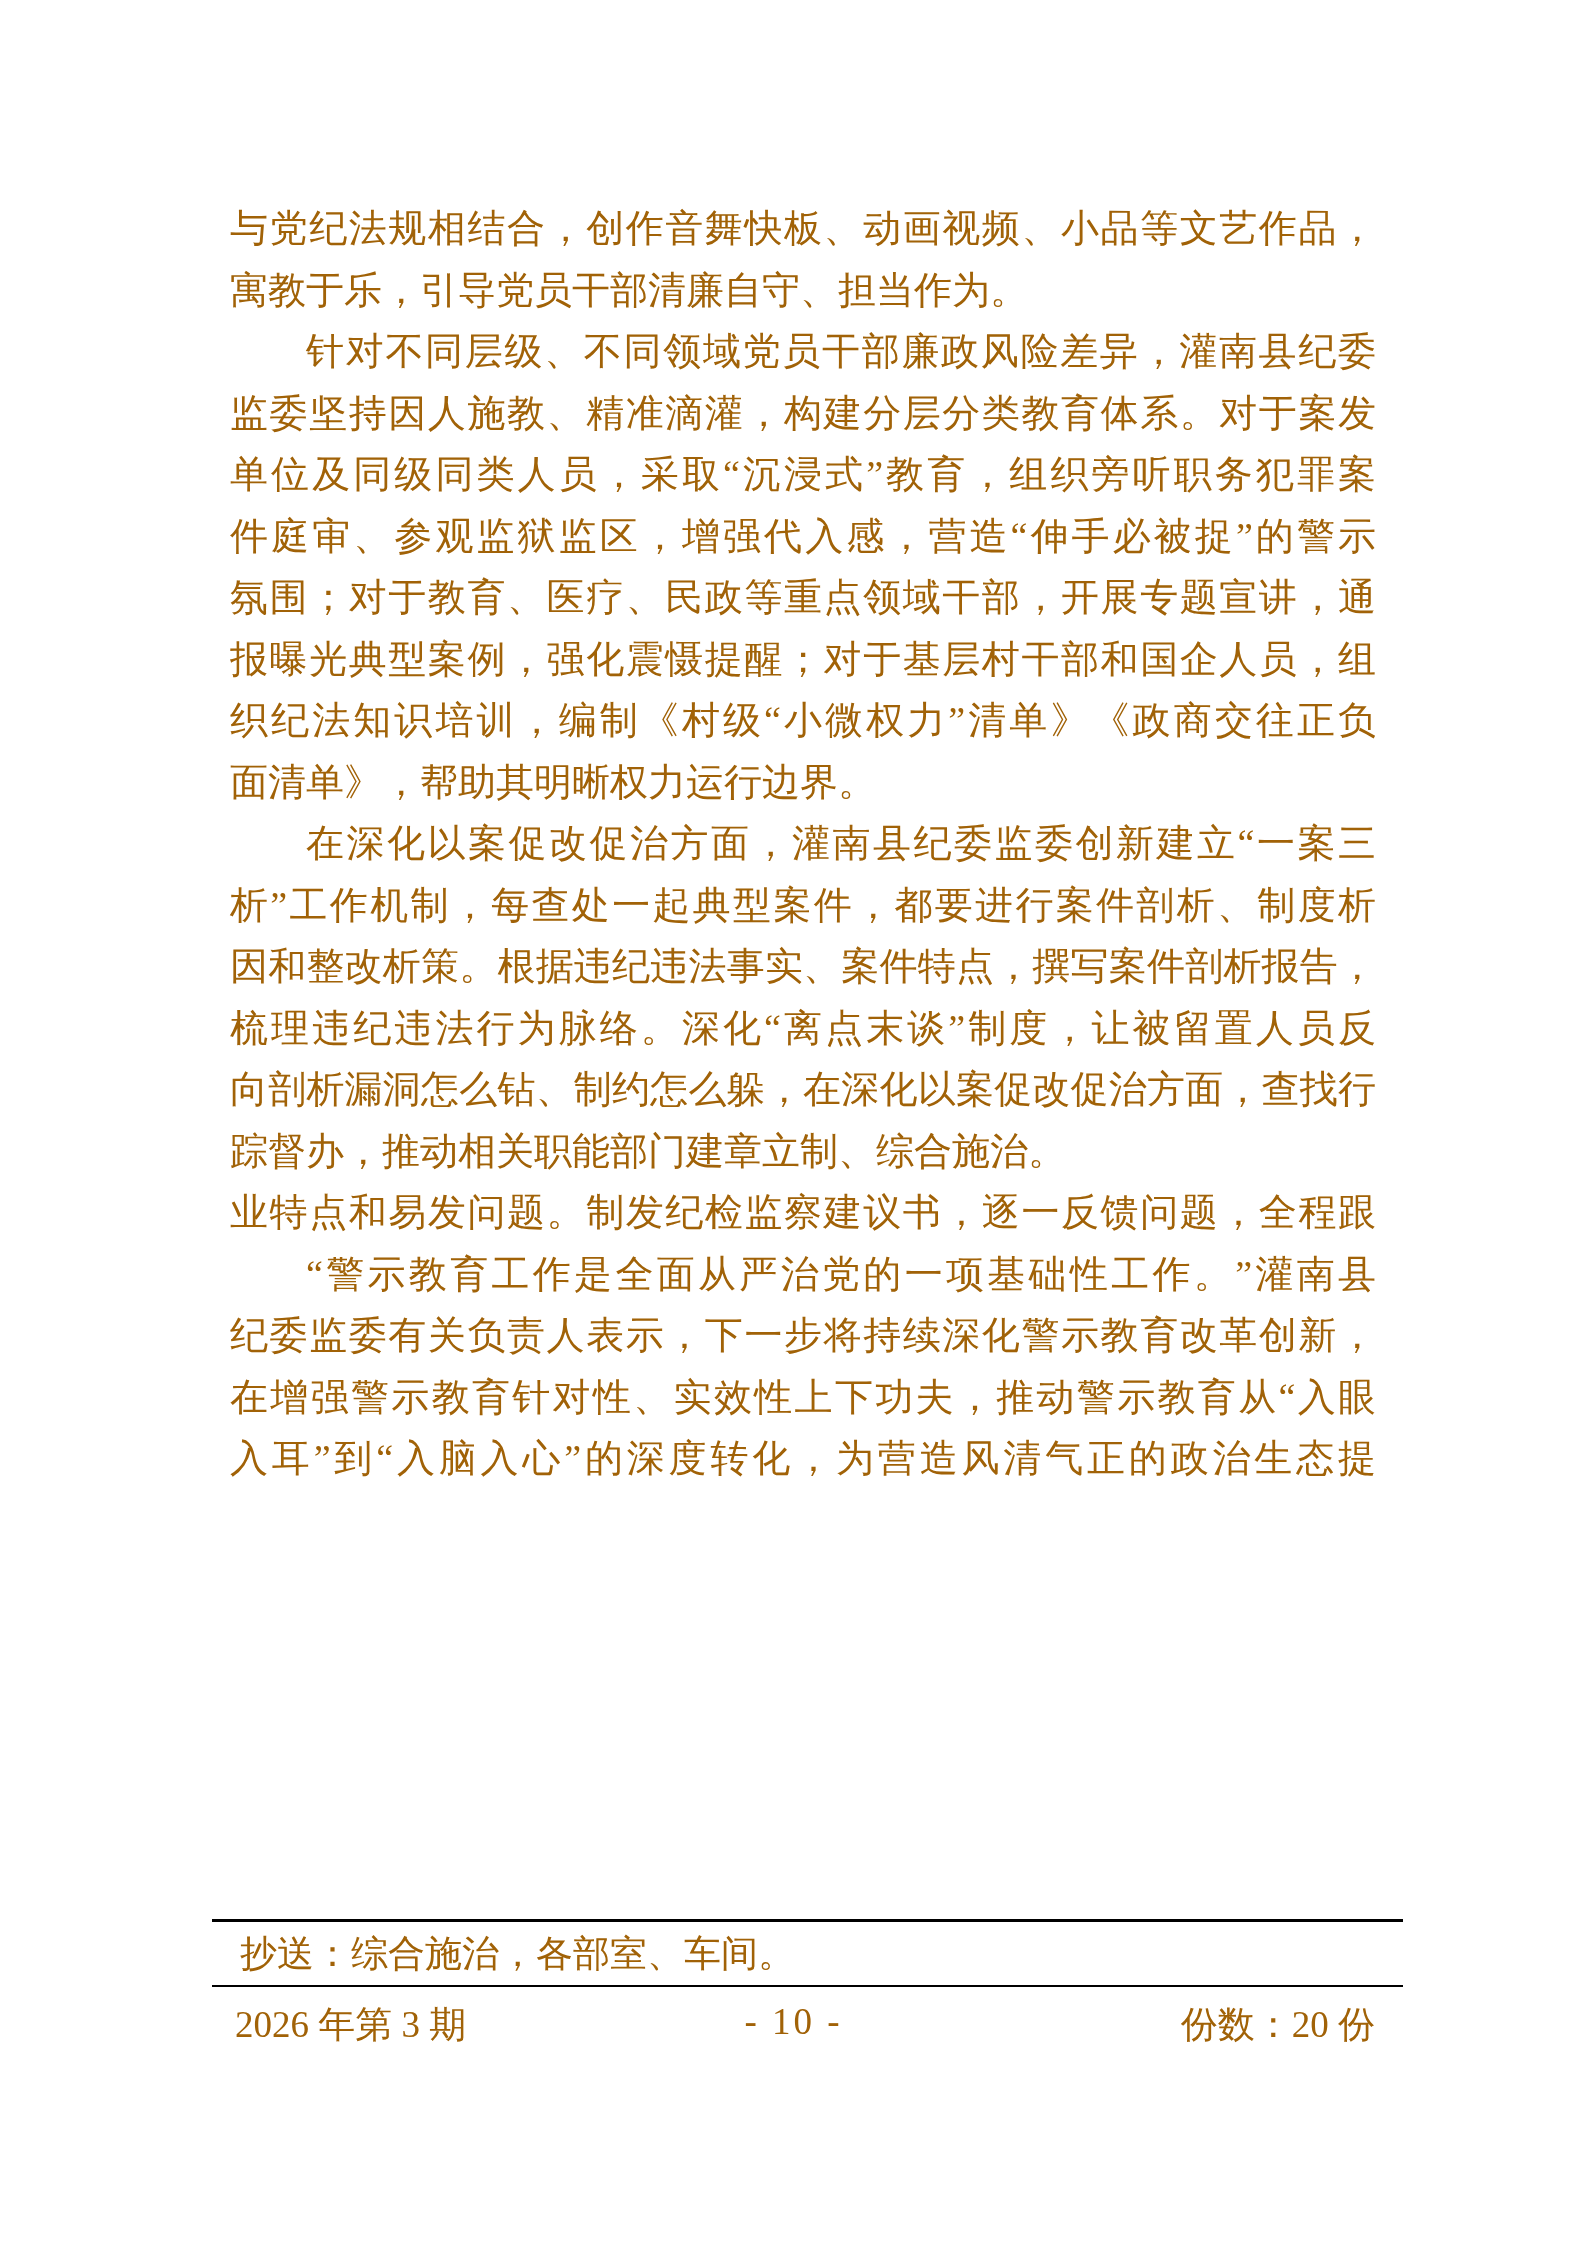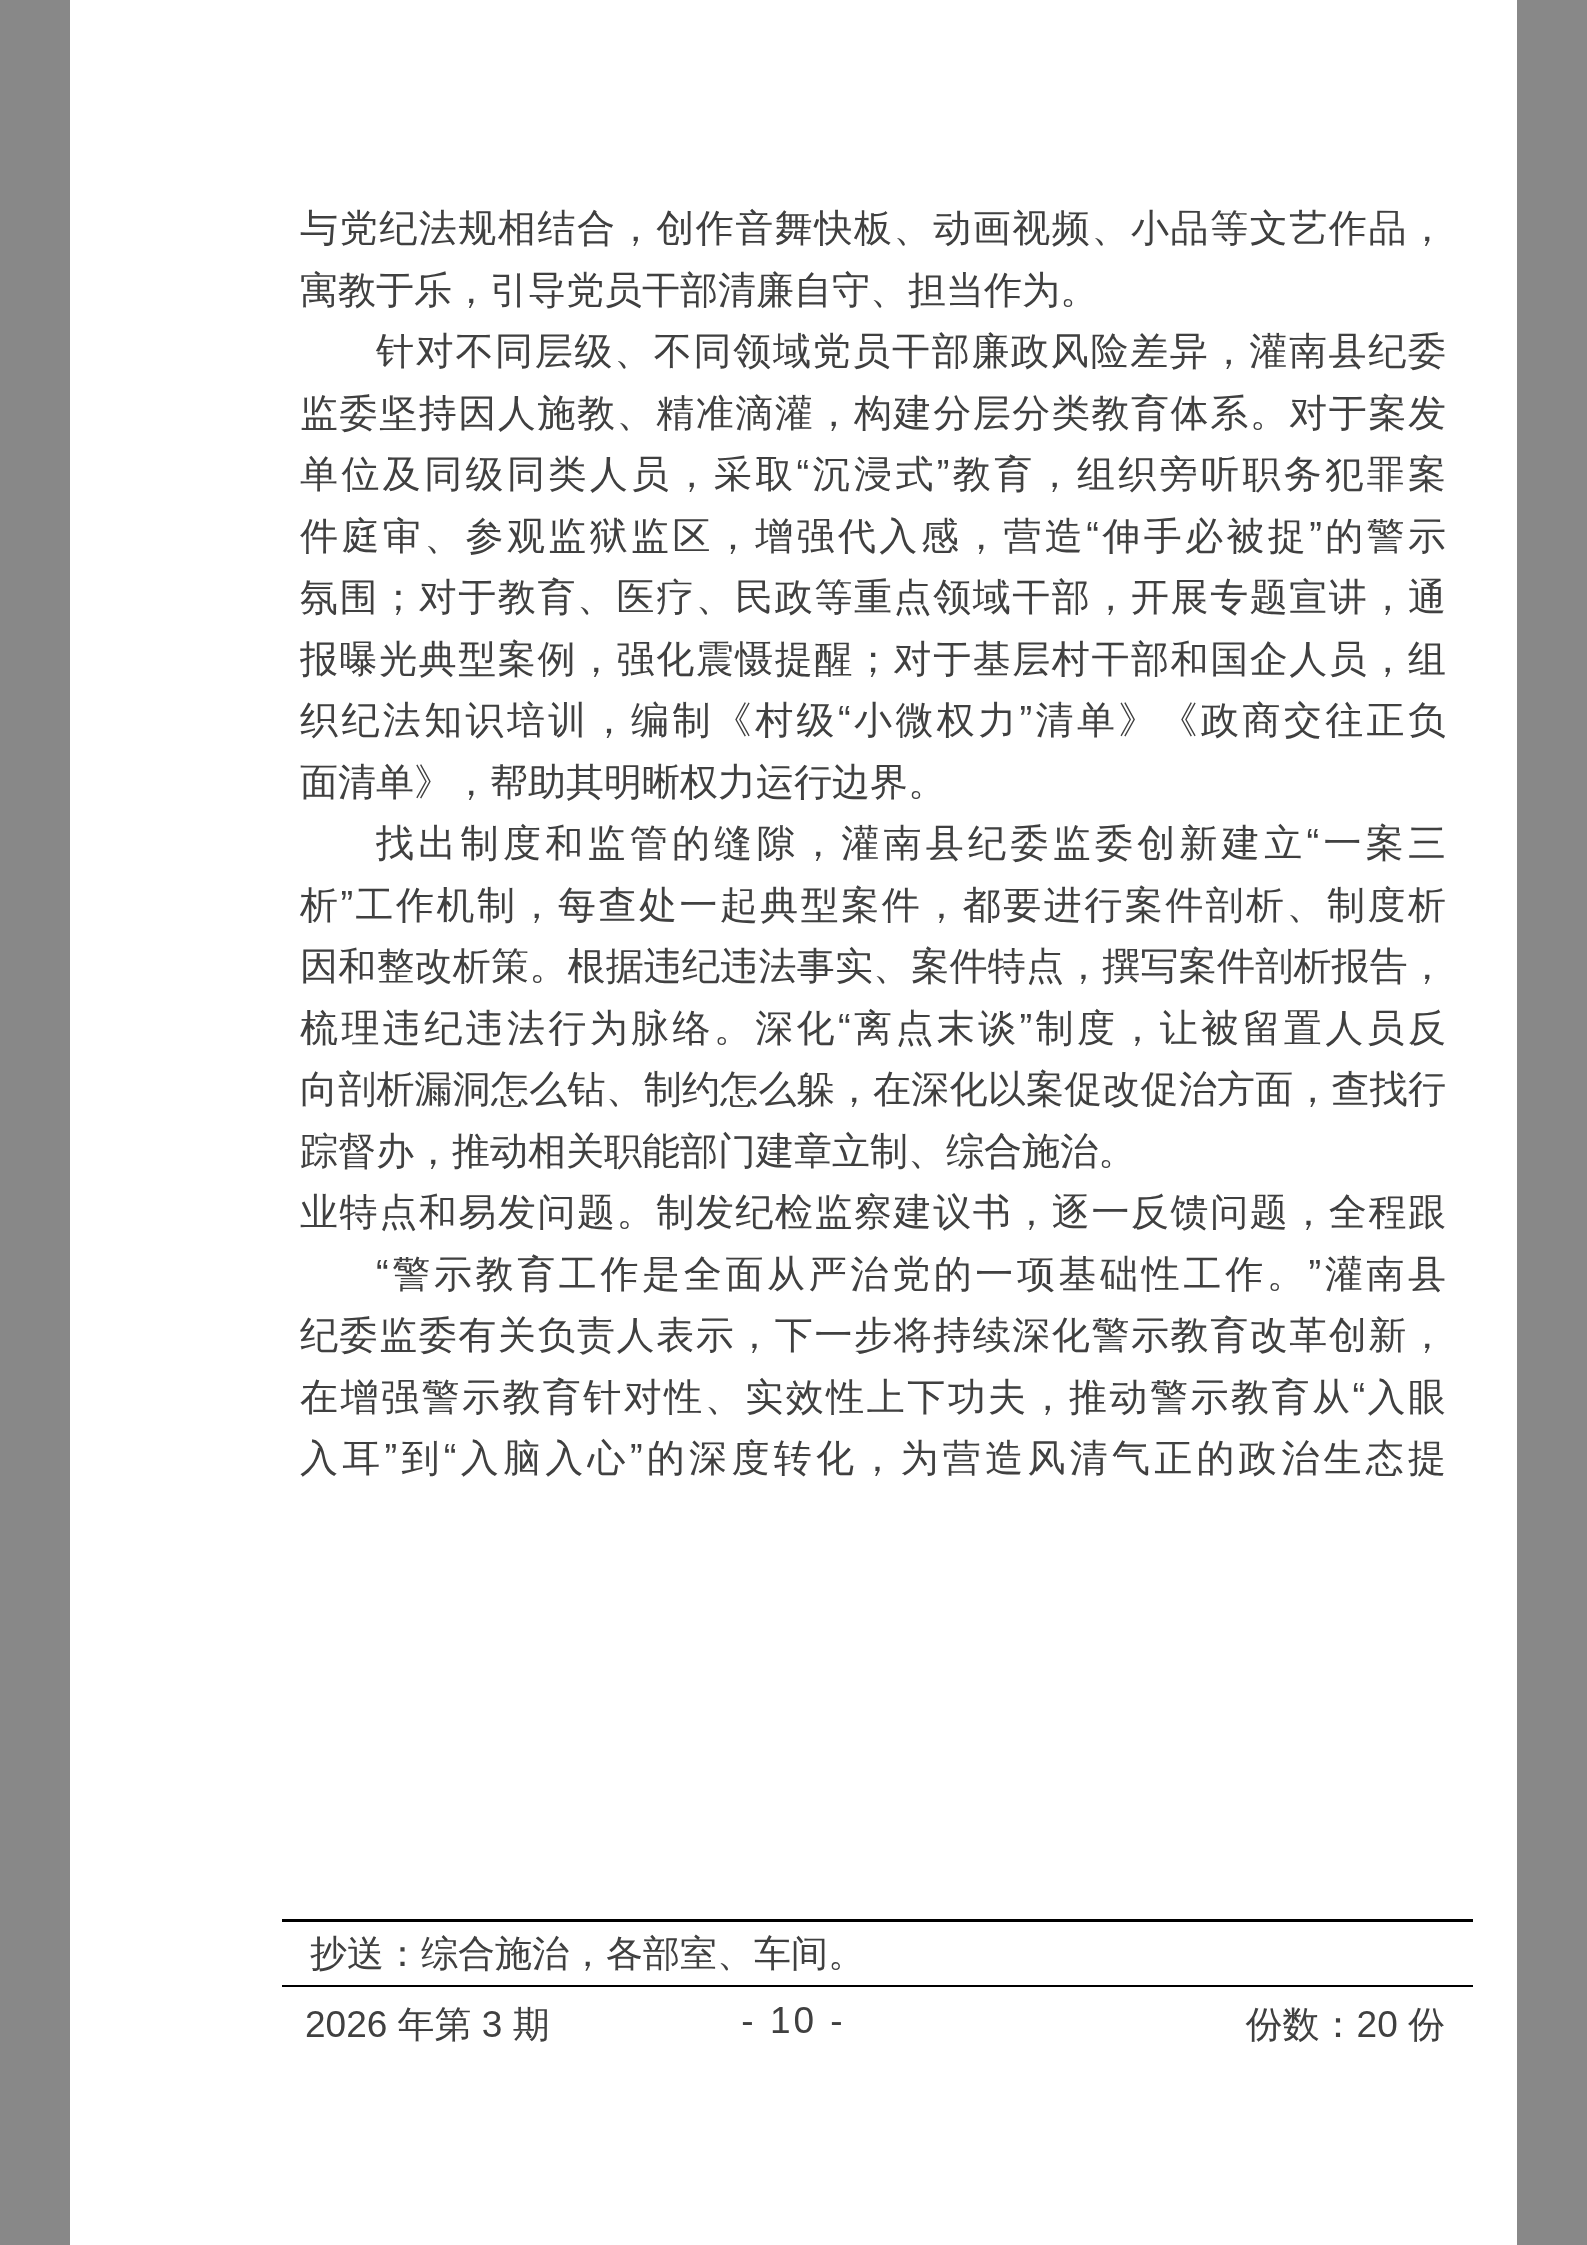--- a/index.html
+++ b/index.html
@@ -1,23 +1,23 @@
 <!DOCTYPE html>
 <html><head>
 <meta charset="utf-8">
 <style>
   html, body { margin: 0; padding: 0; background: #888; }
   .page {
     position: relative;
-    width: 1447px;
+    width: 1587px;
     height: 2245px;
     margin: 0 auto;
     background: #ffffff;
-    color: #404040;
-    font-family: Liberation Sans, sans-serif;
+    color: #a16207;
+    font-family: Liberation Serif, serif;
     overflow: hidden;
   }
   .body-text {
     position: absolute;
     left: 230px;
     top: 198px;
     width: 1146px;
     font-size: 38px;
     line-height: 61.5px;
     letter-spacing: 0;
@@ -71,21 +71,21 @@
       <div class="line">与党纪法规相结合，创作音舞快板、动画视频、小品等文艺作品，</div>
       <div class="line para-end">寓教于乐，引导党员干部清廉自守、担当作为。</div>
       <div class="line indent">针对不同层级、不同领域党员干部廉政风险差异，灌南县纪委</div>
       <div class="line">监委坚持因人施教、精准滴灌，构建分层分类教育体系。对于案发</div>
       <div class="line">单位及同级同类人员，采取“沉浸式”教育，组织旁听职务犯罪案</div>
       <div class="line">件庭审、参观监狱监区，增强代入感，营造“伸手必被捉”的警示</div>
       <div class="line">氛围；对于教育、医疗、民政等重点领域干部，开展专题宣讲，通</div>
       <div class="line">报曝光典型案例，强化震慑提醒；对于基层村干部和国企人员，组</div>
       <div class="line">织纪法知识培训，编制《村级“小微权力”清单》《政商交往正负</div>
       <div class="line para-end">面清单》，帮助其明晰权力运行边界。</div>
-      <div class="line indent">找出制度和监管的缝隙，灌南县纪委监委创新建立“一案三</div>
+      <div class="line indent">在深化以案促改促治方面，灌南县纪委监委创新建立“一案三</div>
       <div class="line">析”工作机制，每查处一起典型案件，都要进行案件剖析、制度析</div>
       <div class="line">因和整改析策。根据违纪违法事实、案件特点，撰写案件剖析报告，</div>
       <div class="line">梳理违纪违法行为脉络。深化“离点末谈”制度，让被留置人员反</div>
       <div class="line">向剖析漏洞怎么钻、制约怎么躲，在深化以案促改促治方面，查找行</div>
       <div class="line para-end">踪督办，推动相关职能部门建章立制、综合施治。</div>
       <div class="line">业特点和易发问题。制发纪检监察建议书，逐一反馈问题，全程跟</div>
       <div class="line indent">“警示教育工作是全面从严治党的一项基础性工作。”灌南县</div>
       <div class="line">纪委监委有关负责人表示，下一步将持续深化警示教育改革创新，</div>
       <div class="line">在增强警示教育针对性、实效性上下功夫，推动警示教育从“入眼</div>
       <div class="line">入耳”到“入脑入心”的深度转化，为营造风清气正的政治生态提</div>

